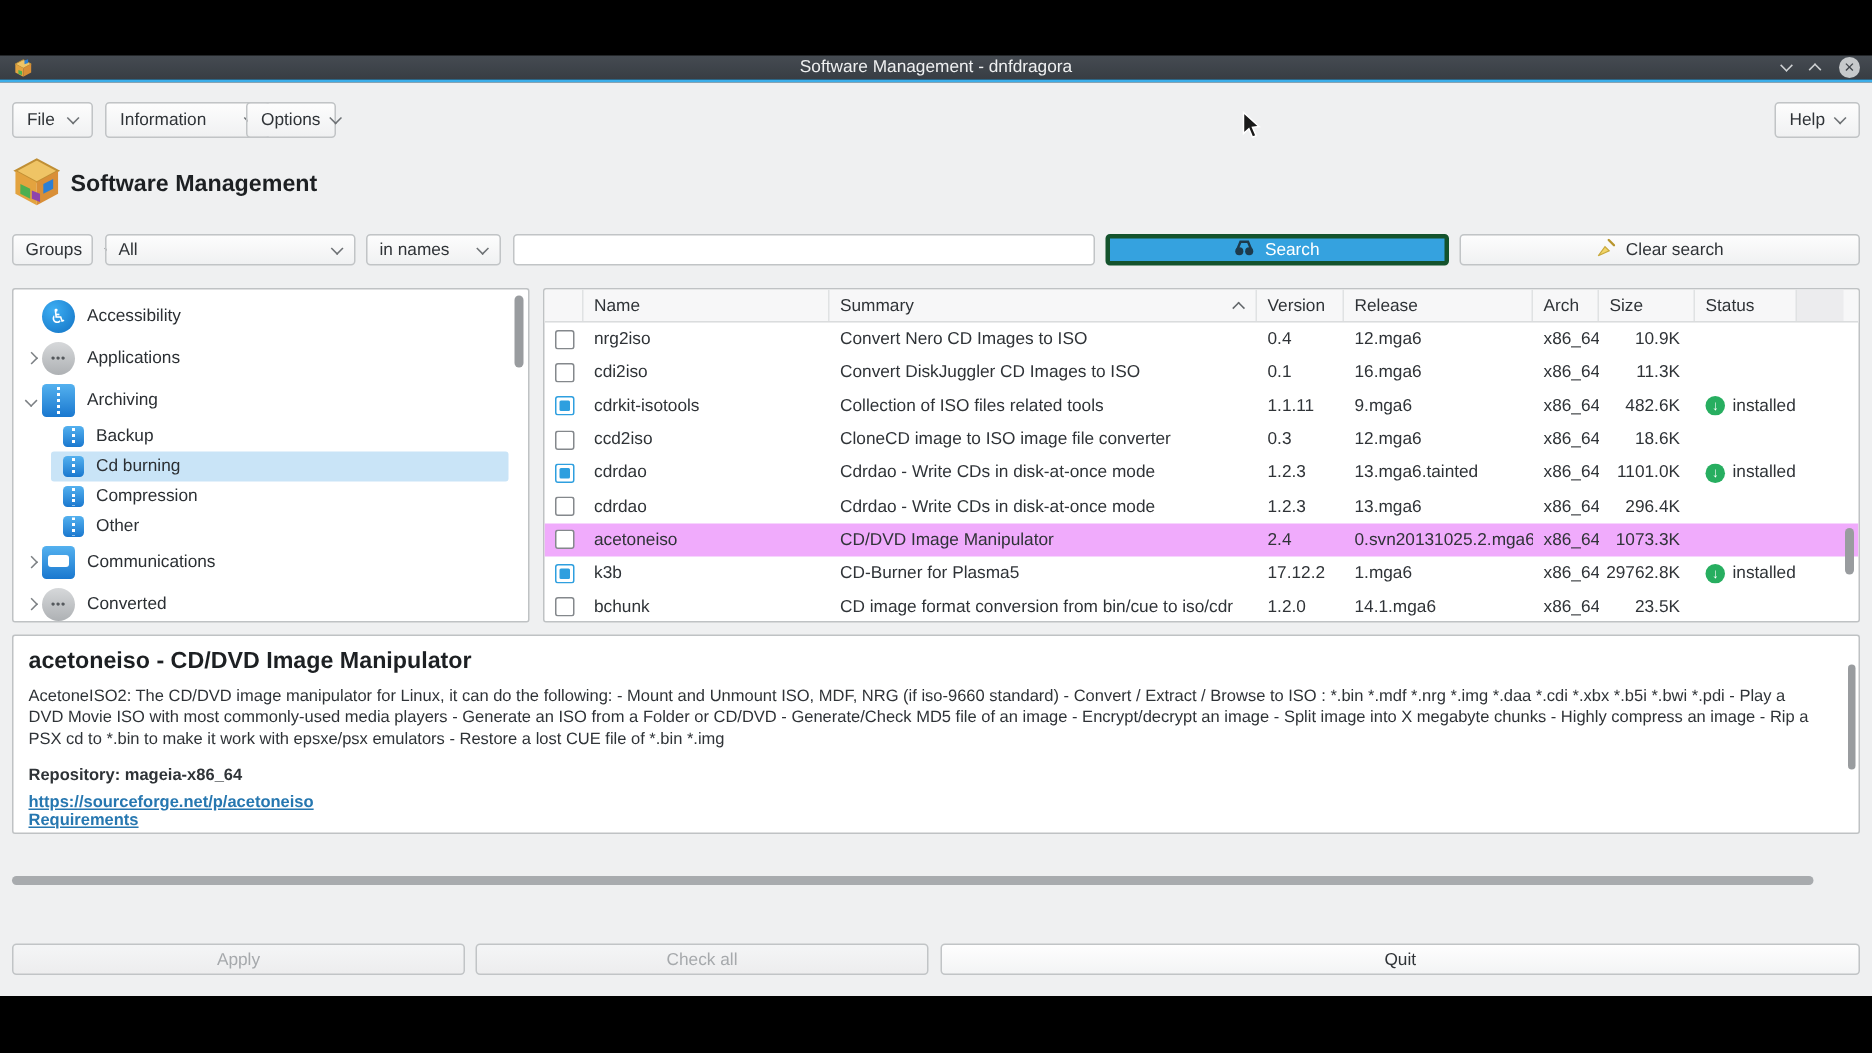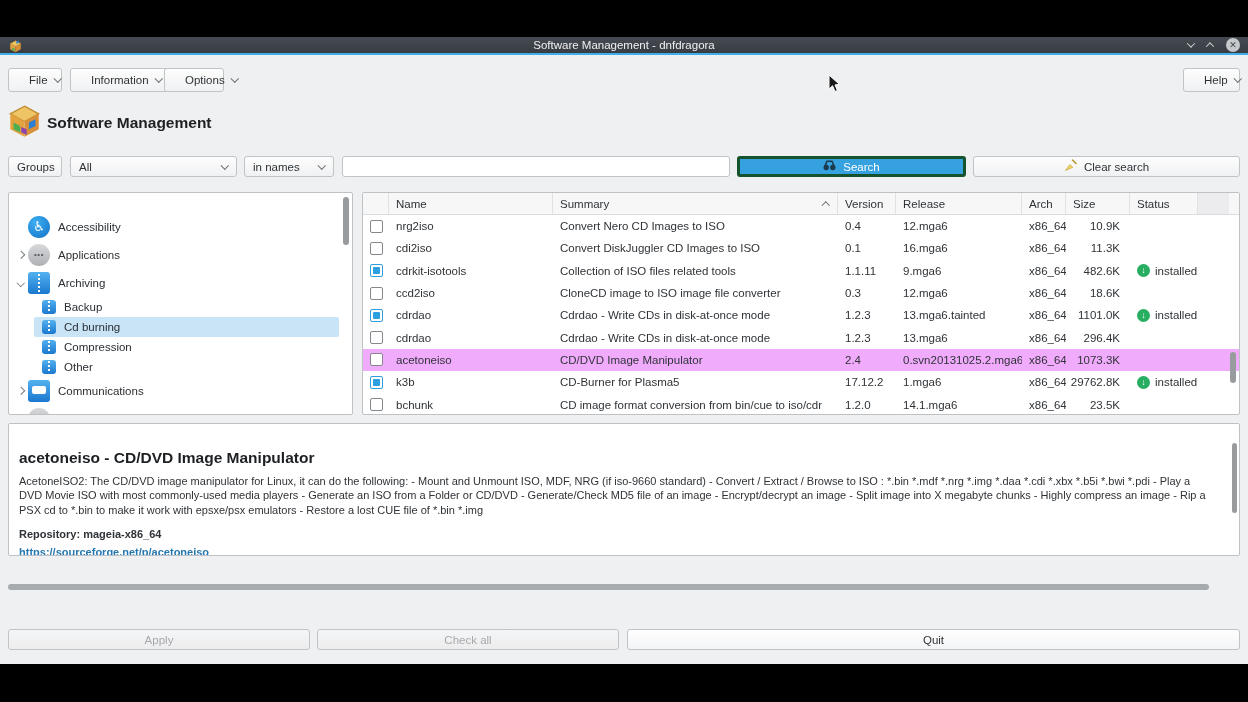--- a/index.html
+++ b/index.html
@@ -28,36 +28,36 @@
 
   
   .btn { position:absolute; background:linear-gradient(#fdfdfd,#f0f1f2); border:1px solid #c1c4c6;
          border-radius:3px; color:#2f3337; font-size:11.5px; display:flex; align-items:center;
          justify-content:center; gap:7px; }
   .btn .carat { width:6px; height:6px; }
   .btn .carat::after { content:""; display:block; width:4.5px; height:4.5px;
         border-right:1.4px solid #6d7174; border-bottom:1.4px solid #6d7174;
         transform:rotate(45deg) translate(-1px,-1px); }
   .combo { justify-content:space-between; padding:0 8px; }
-  .menu-btn { justify-content:space-between; padding:0 20px; }
+  .menu-btn { justify-content:space-between; padding:0 9px; }
 
   
   .page-title { position:absolute; left:47px; top:114px; font-size:15.5px; font-weight:bold; color:#1d2023; }
 
   
   .search-input { position:absolute; left:342px; top:156px; width:388px; height:21px; background:#fff;
                   border:1px solid #c1c4c6; border-radius:3px; font-size:11.5px; padding:0 6px; color:#2f3337; }
   .search-btn { background:#35a2df; border:3px solid #14532d; color:#fff; }
   .icon-label { display:flex; align-items:center; gap:7px; }
 
   
   .panel { position:absolute; background:#fff; border:1px solid #bfc2c4; border-radius:2px; }
 
   
-  .tree { left:8px; top:192px; width:345px; height:223px; padding-top:20px; overflow:hidden; }
+  .tree { left:8px; top:192px; width:345px; height:223px; padding-top:4px; overflow:hidden; }
   .tree-row { display:flex; align-items:center; height:28px; font-size:11.5px; color:#2b2f33; position:relative; }
   .tree-row.child { height:20px; margin-left:25px; width:calc(100% - 38px); border-radius:2px; }
   .tree-row.selected { background:#c9e4f7; }
   .expander { width:14px; height:14px; margin-left:5px; flex:0 0 14px; position:relative; }
   .expander.ic-collapsed::after, .expander.ic-expanded::after { content:""; position:absolute; left:4px; top:4px;
         width:4.5px; height:4.5px; border-right:1.5px solid #7c8084; border-bottom:1.5px solid #7c8084; }
   .expander.ic-collapsed::after { transform:rotate(-45deg); }
   .expander.ic-expanded::after { transform:rotate(45deg); }
   .tree-icon { flex:0 0 auto; margin-right:8px; position:relative; }
   .ic-accessibility { width:22px; height:22px; border-radius:50%;
@@ -104,21 +104,21 @@
   .inst-icon { width:13px; height:13px; border-radius:50%; background:#27ae60; color:#fff;
                font-size:9px; line-height:13px; text-align:center; font-weight:bold; }
   .inst-icon::after { content:"↓"; }
 
   
   .vthumb { position:absolute; width:6px; border-radius:3px; background:#999c9f; }
   .hscroll { position:absolute; left:8px; top:584px; width:1201px; height:6px; border-radius:3px; background:#a8abae; }
 
   
   .details { left:8px; top:423px; width:1232px; height:133px; overflow:hidden; padding:6px 10px; }
-  .details h1 { font-size:15.5px; font-weight:bold; color:#1d2023; margin-top:19px; }
+  .details h1 { font-size:15.5px; font-weight:bold; color:#1d2023; margin-top:2px; }
   .details p { font-size:11px; line-height:1.3; color:#2f3337; margin-top:7px; padding-right:18px; }
   .details .repo { font-size:11px; font-weight:bold; color:#2f3337; margin-top:11px; }
   .details a { display:inline-block; font-size:11px; font-weight:bold; color:#2677b0;
                text-decoration:underline; margin-top:12px; }
   .details .linkrow { line-height:0; }
 
   
   .bottom-btn { height:21px; top:629px; }
   .bottom-btn.disabled { color:#a6a9ac; background:linear-gradient(#f4f5f6,#ededee); }
   .quit-btn { background:linear-gradient(#fefefe,#f3f4f5); }

